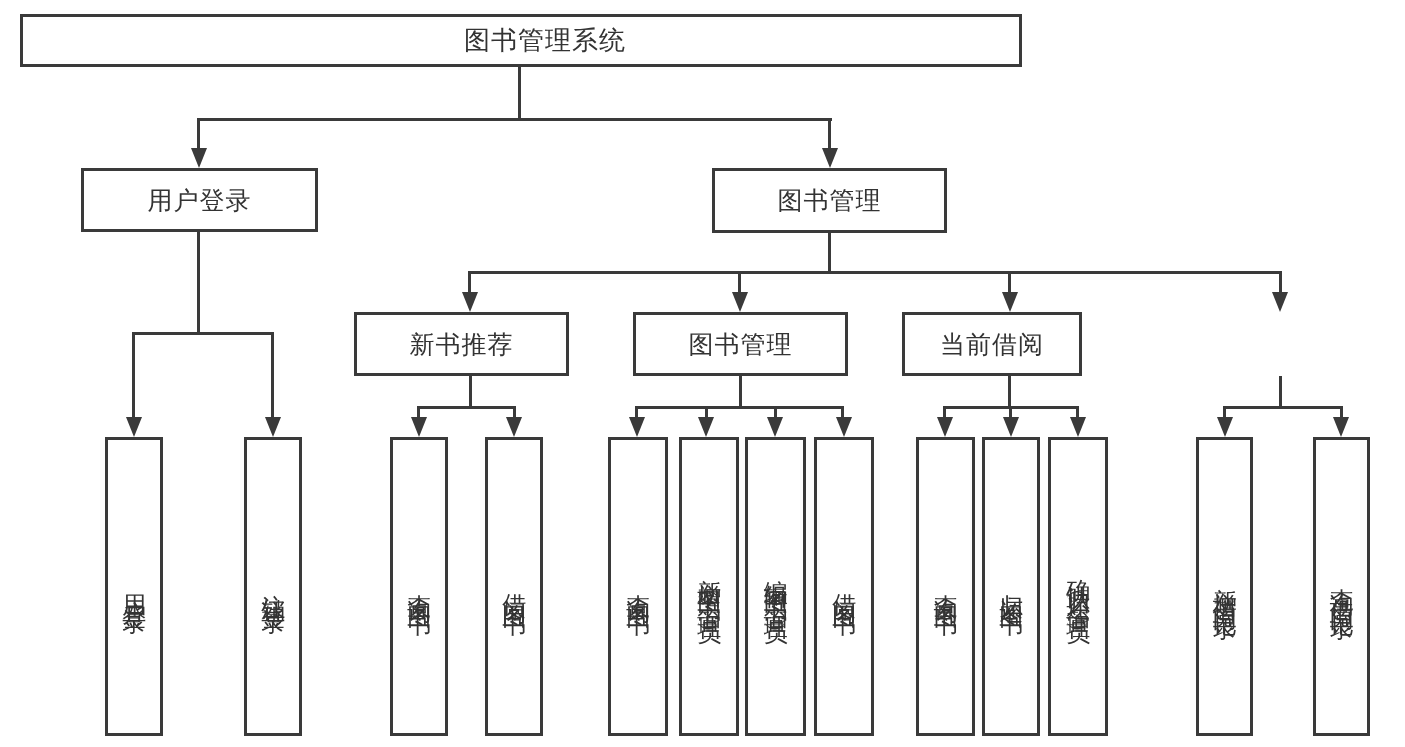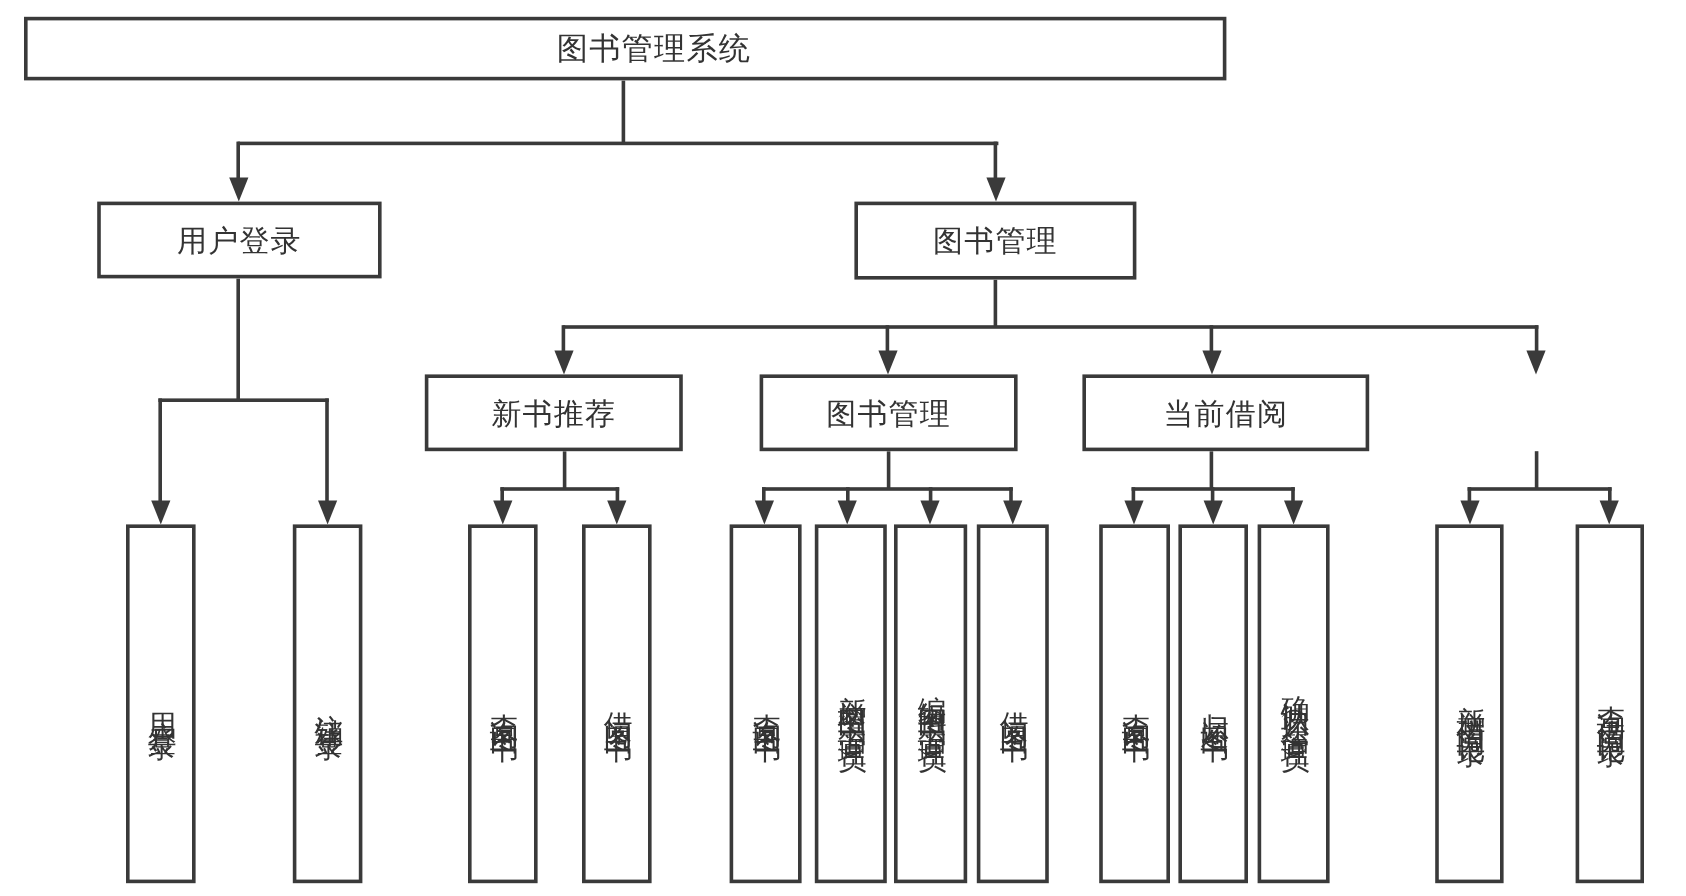--- a/index.html
+++ b/index.html
@@ -110,21 +110,21 @@
   <div class="arrow" style="left:1002px; top:292px;"></div>
   <div class="vline" style="left:1279px; top:271px; height:23px;"></div>
   <div class="arrow" style="left:1272px; top:292px;"></div>
 
   <div class="box-h" style="left:354px; top:312px; width:215px; height:64px;">
     <span>新书推荐</span>
   </div>
   <div class="box-h" style="left:633px; top:312px; width:215px; height:64px;">
     <span>图书管理</span>
   </div>
-  <div class="box-h" style="left:902px; top:312px; width:239px; height:64px;">
+  <div class="box-h" style="left:902px; top:312px; width:180px; height:64px;">
     <span>当前借阅</span>
   </div>
 
   <div class="vline" style="left:469px; top:376px; height:32px;"></div>
   <div class="hline" style="left:417px; top:406px; width:99px;"></div>
   <div class="vline" style="left:417px; top:406px; height:14px;"></div>
   <div class="arrow" style="left:411px; top:417px;"></div>
   <div class="vline" style="left:513px; top:406px; height:14px;"></div>
   <div class="arrow" style="left:506px; top:417px;"></div>
 

